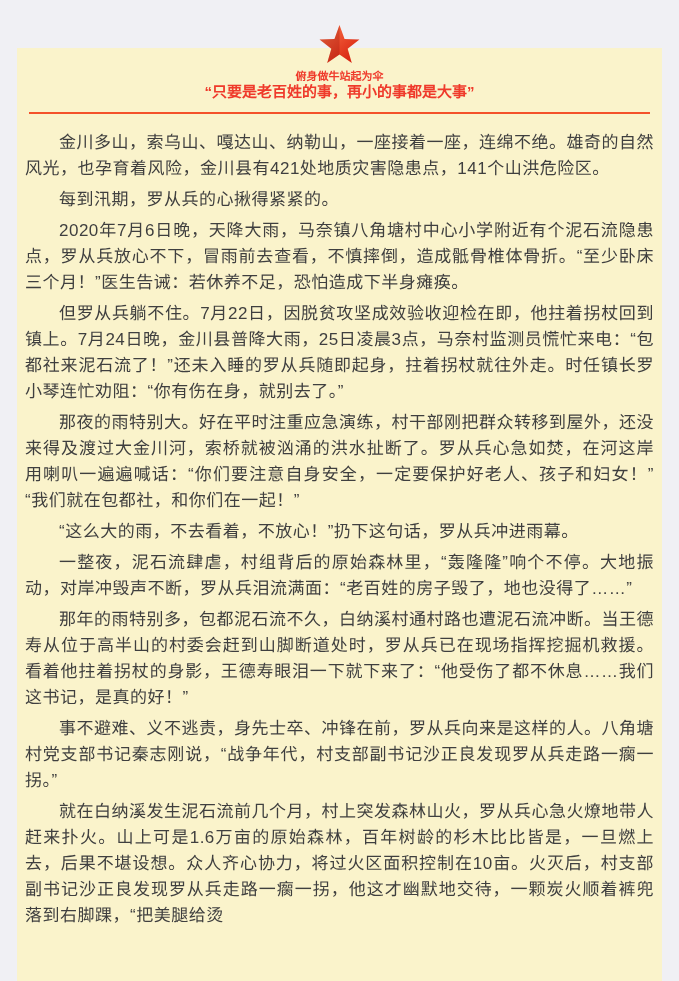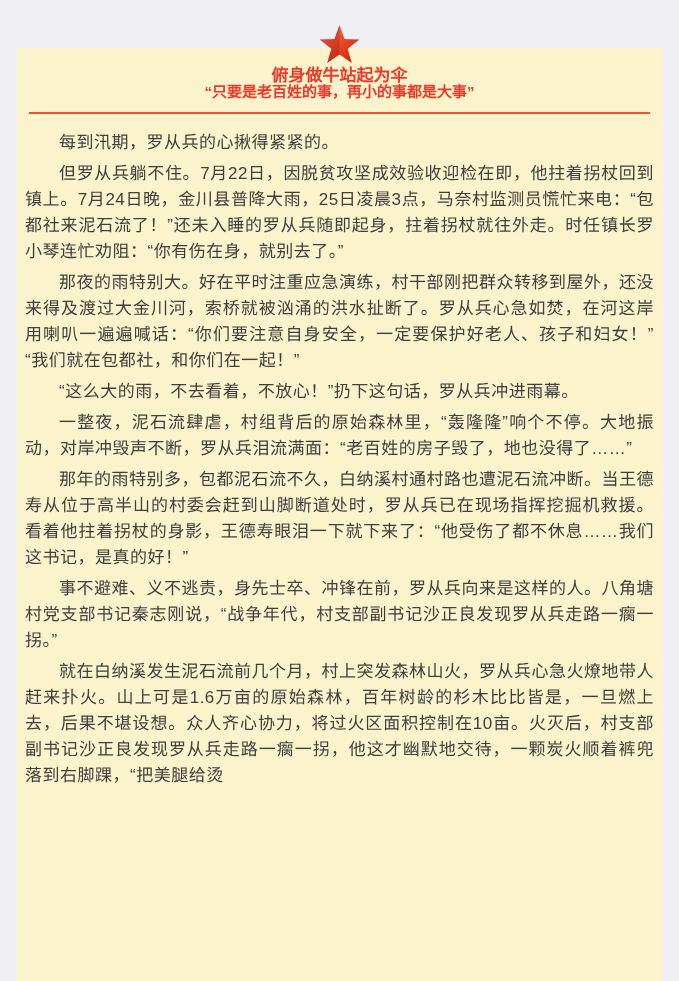--- a/index.html
+++ b/index.html
@@ -28,21 +28,21 @@
   .star-wrap{
     position:absolute;
     left:317px;
     top:25px;
     width:45px;
     height:43px;
     z-index:2;
   }
   .article-title{
     text-align:center;
-    font-size:17px;
+    font-size:11px;
     font-weight:700;
     color:var(--accent);
     line-height:16px;
   }
   .article-subtitle{
     text-align:center;
     font-size:15px;
     font-weight:700;
     color:var(--accent);
     line-height:15px;
@@ -79,21 +79,23 @@
     <polygon points="22,0 26.94,13.7 41.5,14.2 29.99,23.1 34.05,37.1 22,28.9 9.95,37.1 14.01,23.1 2.5,14.2 17.06,13.7" fill="url(#starGrad)"></polygon>
     <polygon points="22,0 17.06,13.7 2.5,14.2 14.01,23.1 9.95,37.1 22,28.9" fill="rgba(120,0,0,0.22)"></polygon>
   </svg>
 </div>
 
 <div class="card">
   <h1 class="article-title">俯身做牛站起为伞</h1>
   <h2 class="article-subtitle">“只要是老百姓的事，再小的事都是大事”</h2>
   <hr class="title-divider">
   <div class="article-body">
+      <p class="para">金川多山，索乌山、嘎达山、纳勒山，一座接着一座，连绵不绝。雄奇的自然风光，也孕育着风险，金川县有421处地质灾害隐患点，141个山洪危险区。</p>
       <p class="para">每到汛期，罗从兵的心揪得紧紧的。</p>
+      <p class="para">2020年7月6日晚，天降大雨，马奈镇八角塘村中心小学附近有个泥石流隐患点，罗从兵放心不下，冒雨前去查看，不慎摔倒，造成骶骨椎体骨折。“至少卧床三个月！”医生告诫：若休养不足，恐怕造成下半身瘫痪。</p>
       <p class="para">但罗从兵躺不住。7月22日，因脱贫攻坚成效验收迎检在即，他拄着拐杖回到镇上。7月24日晚，金川县普降大雨，25日凌晨3点，马奈村监测员慌忙来电：“包都社来泥石流了！”还未入睡的罗从兵随即起身，拄着拐杖就往外走。时任镇长罗小琴连忙劝阻：“你有伤在身，就别去了。”</p>
       <p class="para">那夜的雨特别大。好在平时注重应急演练，村干部刚把群众转移到屋外，还没来得及渡过大金川河，索桥就被汹涌的洪水扯断了。罗从兵心急如焚，在河这岸用喇叭一遍遍喊话：“你们要注意自身安全，一定要保护好老人、孩子和妇女！”“我们就在包都社，和你们在一起！”</p>
       <p class="para">“这么大的雨，不去看着，不放心！”扔下这句话，罗从兵冲进雨幕。</p>
       <p class="para">一整夜，泥石流肆虐，村组背后的原始森林里，“轰隆隆”响个不停。大地振动，对岸冲毁声不断，罗从兵泪流满面：“老百姓的房子毁了，地也没得了……”</p>
       <p class="para">那年的雨特别多，包都泥石流不久，白纳溪村通村路也遭泥石流冲断。当王德寿从位于高半山的村委会赶到山脚断道处时，罗从兵已在现场指挥挖掘机救援。看着他拄着拐杖的身影，王德寿眼泪一下就下来了：“他受伤了都不休息……我们这书记，是真的好！”</p>
       <p class="para">事不避难、义不逃责，身先士卒、冲锋在前，罗从兵向来是这样的人。八角塘村党支部书记秦志刚说，“战争年代，村支部副书记沙正良发现罗从兵走路一瘸一拐。”</p>
       <p class="para">就在白纳溪发生泥石流前几个月，村上突发森林山火，罗从兵心急火燎地带人赶来扑火。山上可是1.6万亩的原始森林，百年树龄的杉木比比皆是，一旦燃上去，后果不堪设想。众人齐心协力，将过火区面积控制在10亩。火灭后，村支部副书记沙正良发现罗从兵走路一瘸一拐，他这才幽默地交待，一颗炭火顺着裤兜落到右脚踝，“把美腿给烫</p>
     </div>
 </div>
 

